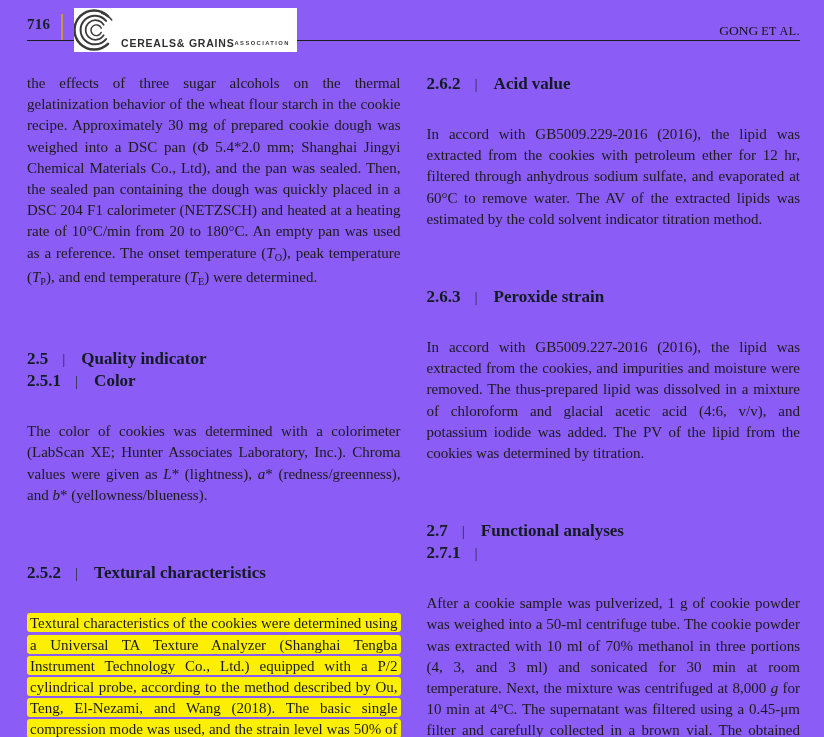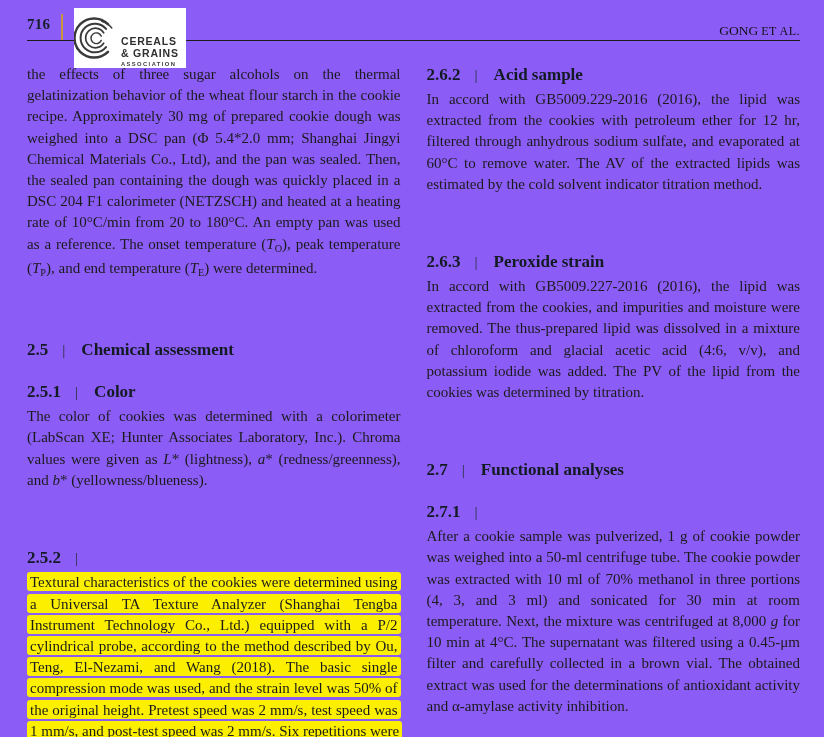--- a/index.html
+++ b/index.html
@@ -9,21 +9,21 @@
     color:#1b1b1b; overflow:hidden;
   }
 
   
   .page-header { position:absolute; top:0; left:0; right:0; height:55px; }
   .rule { position:absolute; left:27px; right:24px; top:40px; border-top:1.6px solid #1c1c1c; }
   .page-num { position:absolute; left:27px; top:16px; font-weight:bold; font-size:15px; color:#15202b; letter-spacing:0.3px; }
   .orange-bar { position:absolute; left:61px; top:14px; width:2.4px; height:26px; background:#c9963b; }
   .logo { position:absolute; left:74px; top:8px; display:flex; align-items:center; gap:3px; background:#ffffff; padding:0 7px 0 0; z-index:2; }
   .logo-mark { width:44px; height:44px; display:inline-block; }
-  .logo-text { display:flex; flex-direction:column; font-family:"Liberation Sans","DejaVu Sans",sans-serif; color:#2f2f2f;margin-top:28px; }
+  .logo-text { display:flex; flex-direction:row; font-family:"Liberation Sans","DejaVu Sans",sans-serif; color:#2f2f2f;margin-top:28px; }
   .logo-l1, .logo-l2 { font-size:10.5px; font-weight:bold; letter-spacing:0.8px; line-height:11.5px; }
   .logo-l3 { font-size:5.8px; font-weight:bold; letter-spacing:1.4px; line-height:8px; color:#3c3c3c; margin-top:1px; }
   .running-head { position:absolute; right:24px; top:23px; font-size:13.5px; color:#111; }
   .etal { font-size:12px; letter-spacing:0.5px; margin-left:3px; }
 
   
   .columns {
     position:absolute; top:55px; left:27px; right:24px; bottom:0;
     display:grid; grid-template-columns:1fr 1fr; column-gap:26px;
   }
@@ -31,24 +31,24 @@
 
   .para {
     margin:0; text-align:justify; font-size:15px; line-height:21.2px; color:#1b1b1b;
   }
   .heading {
     margin:0; display:flex; align-items:flex-end;
     font-size:17px; font-weight:bold; color:#121a22; line-height:22px;
   }
   .hbar { font-weight:normal; font-size:15.5px; margin:0 16px 0 14px; color:#25303a; }
 
-  .mt-first { margin-top:9px; }
-  .mt-para  { margin-top:3px; }
+  .mt-first { margin-top:18px; }
+  .mt-para  { margin-top:29px; }
   .mt-head  { margin-top:56px; }
-  .mt-sub   { margin-top:20px; }
+  .mt-sub   { }
 
   .it  { font-style:italic; }
   .sub { font-size:0.68em; vertical-align:-0.25em; }
 
   .highlight {
     background:#fcf000;
     padding:1.5px 3px;
     border-radius:3px;
     box-decoration-break:clone;
     -webkit-box-decoration-break:clone;
@@ -89,44 +89,45 @@
   </header>
 
   <main class="columns">
 
     <section class="col">
       <p class="para mt-first"><span>the effects of three sugar alcohols on the thermal gelatinization behavior of the wheat flour starch in the cookie recipe. Approximately 30 mg of prepared cookie dough was weighed into a DSC pan (Φ 5.4*2.0 mm; Shanghai Jingyi Chemical Materials Co., Ltd), and the pan was sealed. Then, the sealed pan containing the dough was quickly placed in a DSC 204 F1 calorimeter (NETZSCH) and heated at a heating rate of 10°C/min from 20 to 180°C. An empty pan was used as a reference. The onset temperature (</span><span class="it">T</span><span class="sub">O</span><span>), peak temperature (</span><span class="it">T</span><span class="sub">P</span><span>), and end temperature (</span><span class="it">T</span><span class="sub">E</span><span>) were determined.</span></p>
 
       <h2 class="heading mt-head">
         <span class="hnum">2.5</span>
           <span class="hbar">|</span>
-          <span class="htitle">Chemical assessment</span>
+          <span class="htitle">Quality indicator</span>
       </h2>
 
       <h2 class="heading mt-sub">
         <span class="hnum">2.5.1</span>
           <span class="hbar">|</span>
           <span class="htitle">Color</span>
       </h2>
 
       <p class="para mt-para"><span>The color of cookies was determined with a colorimeter (LabScan XE; Hunter Associates Laboratory, Inc.). Chroma values were given as </span><span class="it">L</span><span>* (lightness), </span><span class="it">a</span><span>* (redness/greenness), and </span><span class="it">b</span><span>* (yellowness/blueness).</span></p>
 
       <h2 class="heading mt-head">
         <span class="hnum">2.5.2</span>
           <span class="hbar">|</span>
+          <span class="htitle">Textural characteristics</span>
       </h2>
 
       <p class="para mt-para"><span class="highlight"><span>Textural characteristics of the cookies were determined using a Universal TA Texture Analyzer (Shanghai Tengba Instrument Technology Co., Ltd.) equipped with a P/2 cylindrical probe, according to the method described by Ou, Teng, El-Nezami, and Wang (2018). The basic single compression mode was used, and the strain level was 50% of the original height. Pretest speed was 2 mm/s, test speed was 1 mm/s, and post-test speed was 2 mm/s. Six repetitions were conducted. The hardness and brittleness of tested samples were recorded.</span></span></p>
     </section>
 
     <section class="col">
       <h2 class="heading mt-first">
         <span class="hnum">2.6.2</span>
           <span class="hbar">|</span>
-          <span class="htitle">Acid sample</span>
+          <span class="htitle">Acid value</span>
       </h2>
 
       <p class="para mt-para"><span>In accord with GB5009.229-2016 (2016), the lipid was extracted from the cookies with petroleum ether for 12 hr, filtered through anhydrous sodium sulfate, and evaporated at 60°C to remove water. The AV of the extracted lipids was estimated by the cold solvent indicator titration method.</span></p>
 
       <h2 class="heading mt-head">
         <span class="hnum">2.6.3</span>
           <span class="hbar">|</span>
           <span class="htitle">Peroxide strain</span>
       </h2>
 

